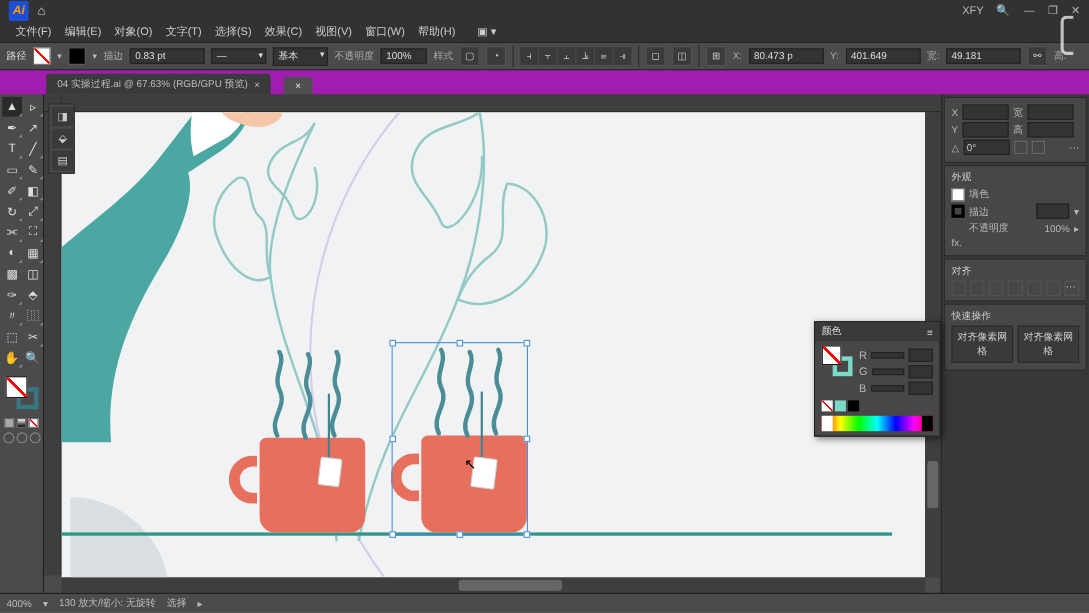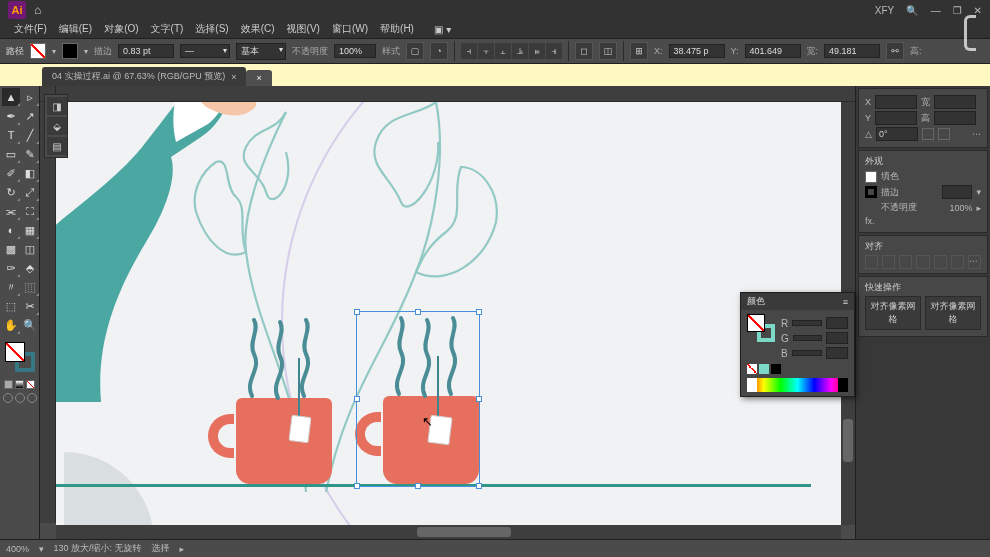--- a/index.html
+++ b/index.html
@@ -1,42 +1,42 @@
 <!DOCTYPE html>
 <html><head>
 <meta charset="utf-8">
 <style>
 * { margin: 0; padding: 0; box-sizing: border-box; font-family: "Microsoft YaHei", sans-serif; }
 body { width: 990px; height: 557px; background: #323232; color: #b8b8b8; font-size: 10px; overflow: hidden; position: relative; }
 
 .titlebar { height: 20px; background: #323232; display: flex; align-items: center; padding: 0 8px; }
-.titlebar .logo { width: 18px; height: 18px; background: #701a75; display: flex; align-items: center; justify-content: center; color: #ff9a00; font-weight: bold; font-size: 11px; border-radius: 2px; }
+.titlebar .logo { width: 18px; height: 18px; background: #1d4ed8; display: flex; align-items: center; justify-content: center; color: #ff9a00; font-weight: bold; font-size: 11px; border-radius: 2px; font-style: italic; }
 .titlebar .home { margin-left: 8px; color: #ccc; font-size: 12px; }
 .titlebar .spacer { flex: 1; }
 .titlebar .right-items { display: flex; align-items: center; gap: 12px; }
 .titlebar .search-icon { color: #ccc; }
 
 .menubar { height: 18px; background: #323232; display: flex; align-items: center; gap: 4px; padding: 0 10px; }
 .menubar span { padding: 2px 4px; color: #ccc; font-size: 10px; }
 
 .controlbar { height: 26px; background: #4b4b4b; border-top: 1px solid #1f1f1f; border-bottom: 1px solid #1f1f1f; display: flex; align-items: center; padding: 0 6px; gap: 6px; }
 .controlbar .sel { color: #ddd; font-size: 9px; }
 .controlbar .swatch-none { width: 16px; height: 16px; border: 1px solid #666; position: relative; background: #fff; }
 .controlbar .swatch-none::after { content: ""; position: absolute; left: 0; top: 0; right: 0; bottom: 0; background: linear-gradient(to top right, transparent 45%, red 45%, red 55%, transparent 55%); }
 .controlbar .swatch-black { width: 16px; height: 16px; background: #000; border: 1px solid #666; }
 .controlbar .dropdown { background: #333; border: 1px solid #222; padding: 1px 14px 1px 4px; color: #ddd; font-size: 9px; position: relative; }
 .controlbar .dropdown::after { content: "▾"; position: absolute; right: 2px; font-size: 8px; }
-.controlbar .num-input { background: #333; border: 1px solid #222; padding: 1px 4px; color: #ddd; font-size: 9px; width: 56px; }
+.controlbar .num-input { background: #333; border: 1px solid #222; padding: 1px 4px; color: #ddd; font-size: 9px; width: 68px; }
 .controlbar .label { color: #aaa; font-size: 9px; }
 .controlbar .icon-btn { width: 18px; height: 18px; border: 1px solid #555; background: #3a3a3a; display:flex;align-items:center;justify-content:center;font-size:9px;color:#ccc; }
 .controlbar .divider { width: 1px; height: 20px; background: #2a2a2a; }
 .controlbar .align-group { display: flex; gap: 1px; }
 .controlbar .align-group .icon-btn { width: 16px; height: 16px; border: none; }
 
-.tabbar { height: 22px; background: #fef9c3; display: flex; align-items: flex-end; padding: 0 42px; gap: 0; }
+.tabbar { height: 22px; background: #a21caf; display: flex; align-items: flex-end; padding: 0 42px; gap: 12px; }
 .tabbar .tab { background: #3a3a3a; padding: 3px 10px; color: #bbb; font-size: 9px; border-top-left-radius: 3px; border-top-right-radius: 3px; display: flex; align-items: center; gap: 6px; }
 .tabbar .tab.active { background: #4f4f4f; color: #eee; }
 .tabbar .tab .x { font-size: 9px; }
 
 .main { position: absolute; top: 86px; bottom: 18px; left: 0; right: 0; display: flex; }
 
 .toolbox { width: 40px; background: #4b4b4b; border-right: 1px solid #1f1f1f; display: flex; flex-direction: column; }
 .tool-grid { display: grid; grid-template-columns: 1fr 1fr; gap: 1px; padding: 2px; }
 .tool { width: 18px; height: 18px; display: flex; align-items: center; justify-content: center; color: #ddd; font-size: 11px; position: relative; }
 .tool.active { background: #2a2a2a; }
@@ -169,21 +169,21 @@
     <div class="icon-btn">⫡</div>
     <div class="icon-btn">⫢</div>
     <div class="icon-btn">⫣</div>
   </div>
   <div class="divider"></div>
   <div class="icon-btn">◻</div>
   <div class="icon-btn">◫</div>
   <div class="divider"></div>
   <div class="icon-btn" style="width:18px;">⊞</div>
   <span class="label">X:</span>
-  <span class="num-input">38.475 p</span>
+  <span class="num-input">80.473 p</span>
   <span class="label">Y:</span>
   <span class="num-input">401.649</span>
   <span class="label">宽:</span>
   <span class="num-input">49.181</span>
   <div class="icon-btn">⚯</div>
   <span class="label">高:</span>
 </div>
 
 <div class="tabbar">
   <div class="tab">

